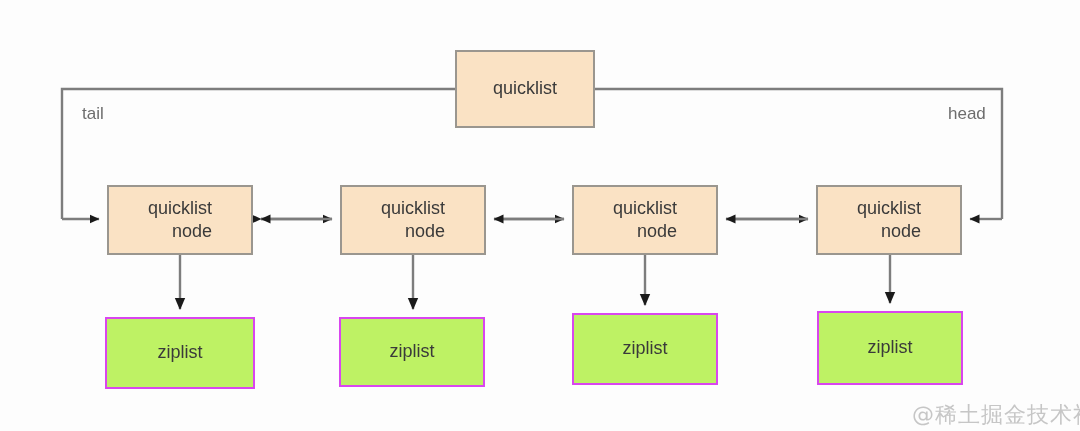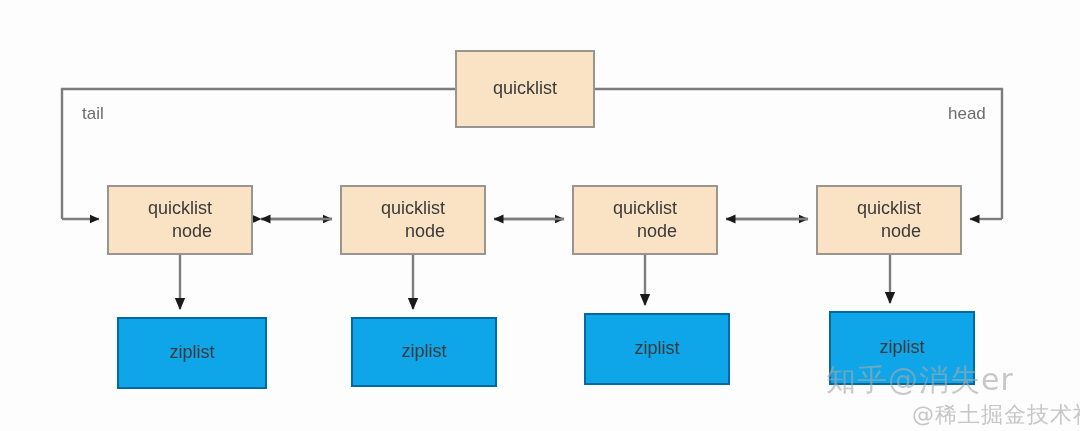--- a/index.html
+++ b/index.html
@@ -28,24 +28,23 @@
     line-height: 1.28;
     color: #3a3a3a;
     border-radius: 0;
   }
   .box-orange {
     background: #fae2c4;
     border: 2px solid #9a968f;
     font-size: 18px;
   }
   .box-green {
-    background: #0ea5e9;
-    border: 2px solid #0369a1;
+    background: #bef264;
+    border: 2px solid #d946ef;
     font-size: 18px;
-    margin-left: 12px;
   }
   .box .lbl {
     display: block;
     white-space: pre-line;
   }
   
   .edge-label {
     position: absolute;
     font-size: 17px;
     color: #6d6d6d;
@@ -152,16 +151,15 @@
   <div class="box box-green" style="left:339px; top:317px; width:146px; height:70px;">
     <span class="lbl">ziplist</span>
   </div>
   <div class="box box-green" style="left:572px; top:313px; width:146px; height:72px;">
     <span class="lbl">ziplist</span>
   </div>
   <div class="box box-green" style="left:817px; top:311px; width:146px; height:74px;">
     <span class="lbl">ziplist</span>
   </div>
 
-  <div class="wm wm-top" style="left:826px; top:360px;">知乎@消失er</div>
   <div class="wm wm-bottom" style="left:912px; top:400px;">@稀土掘金技术社区</div>
 
 </div>
 
 </body></html>

